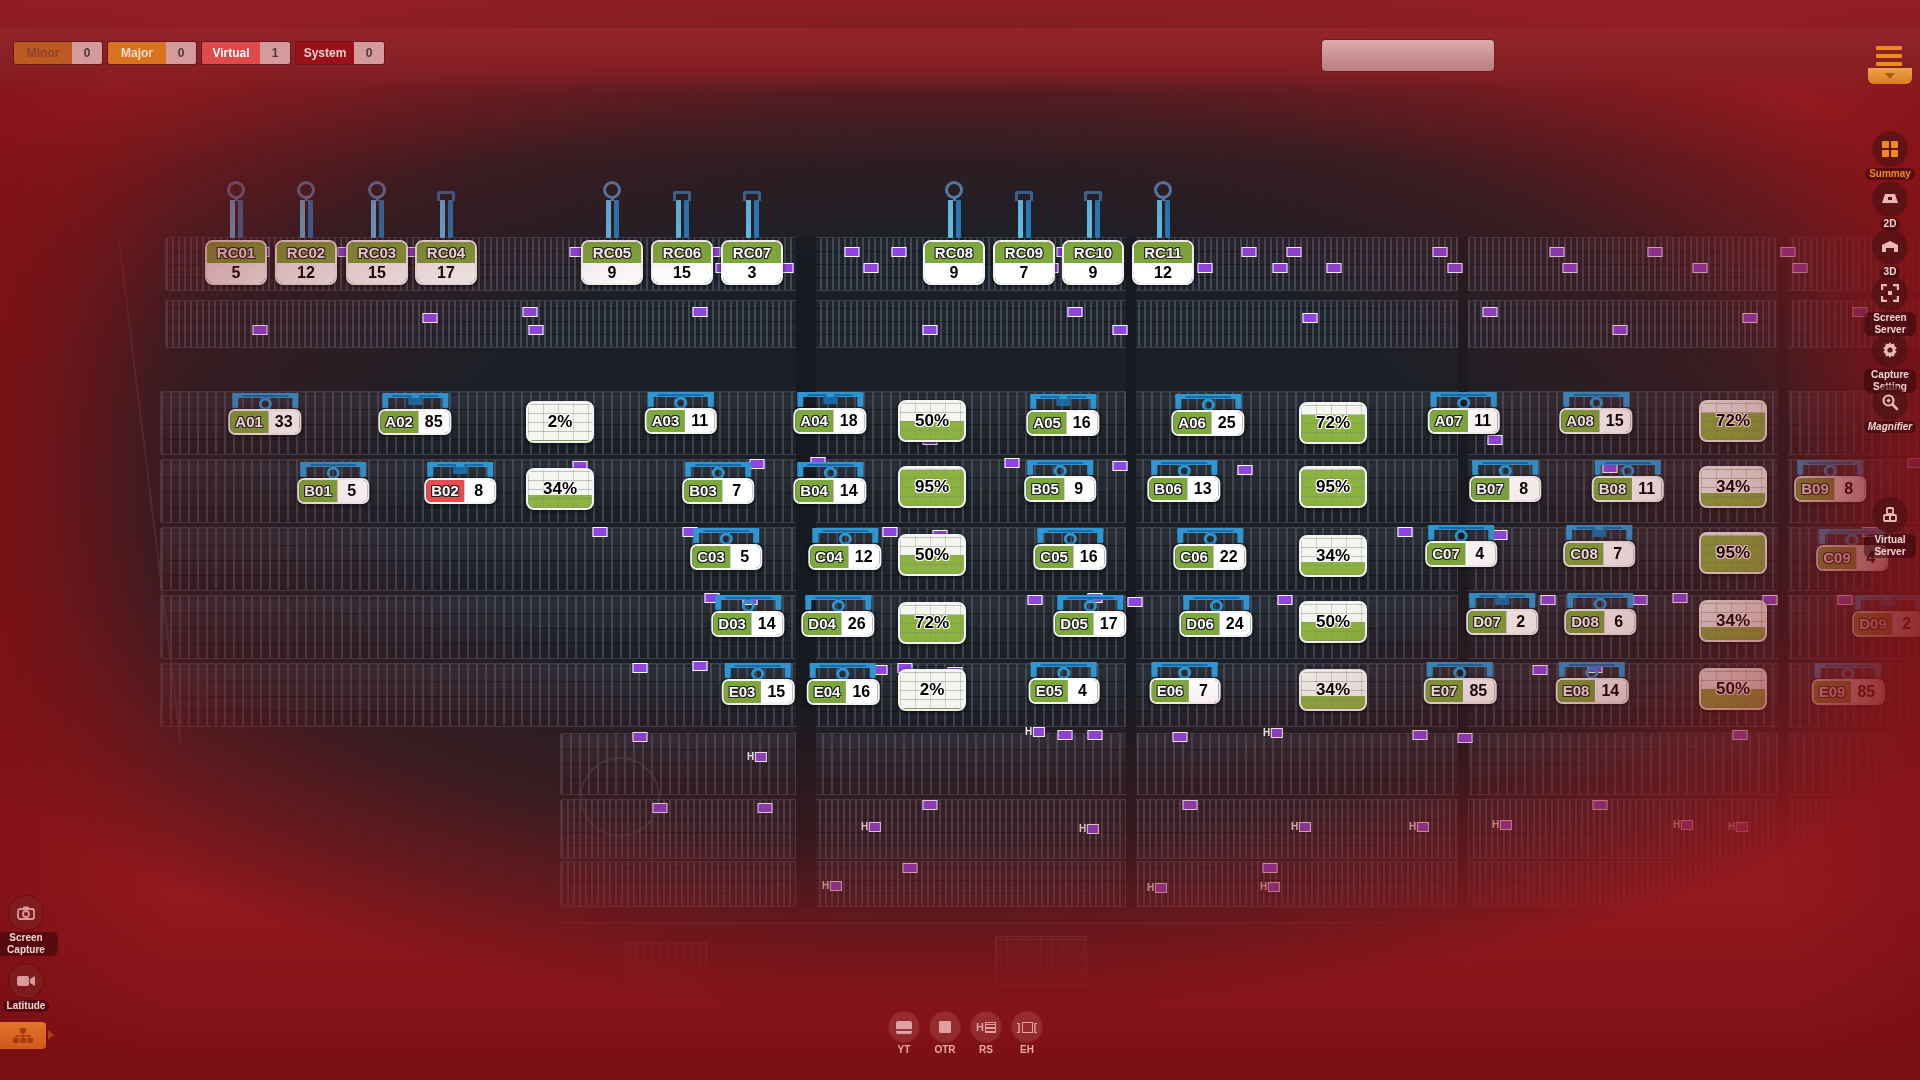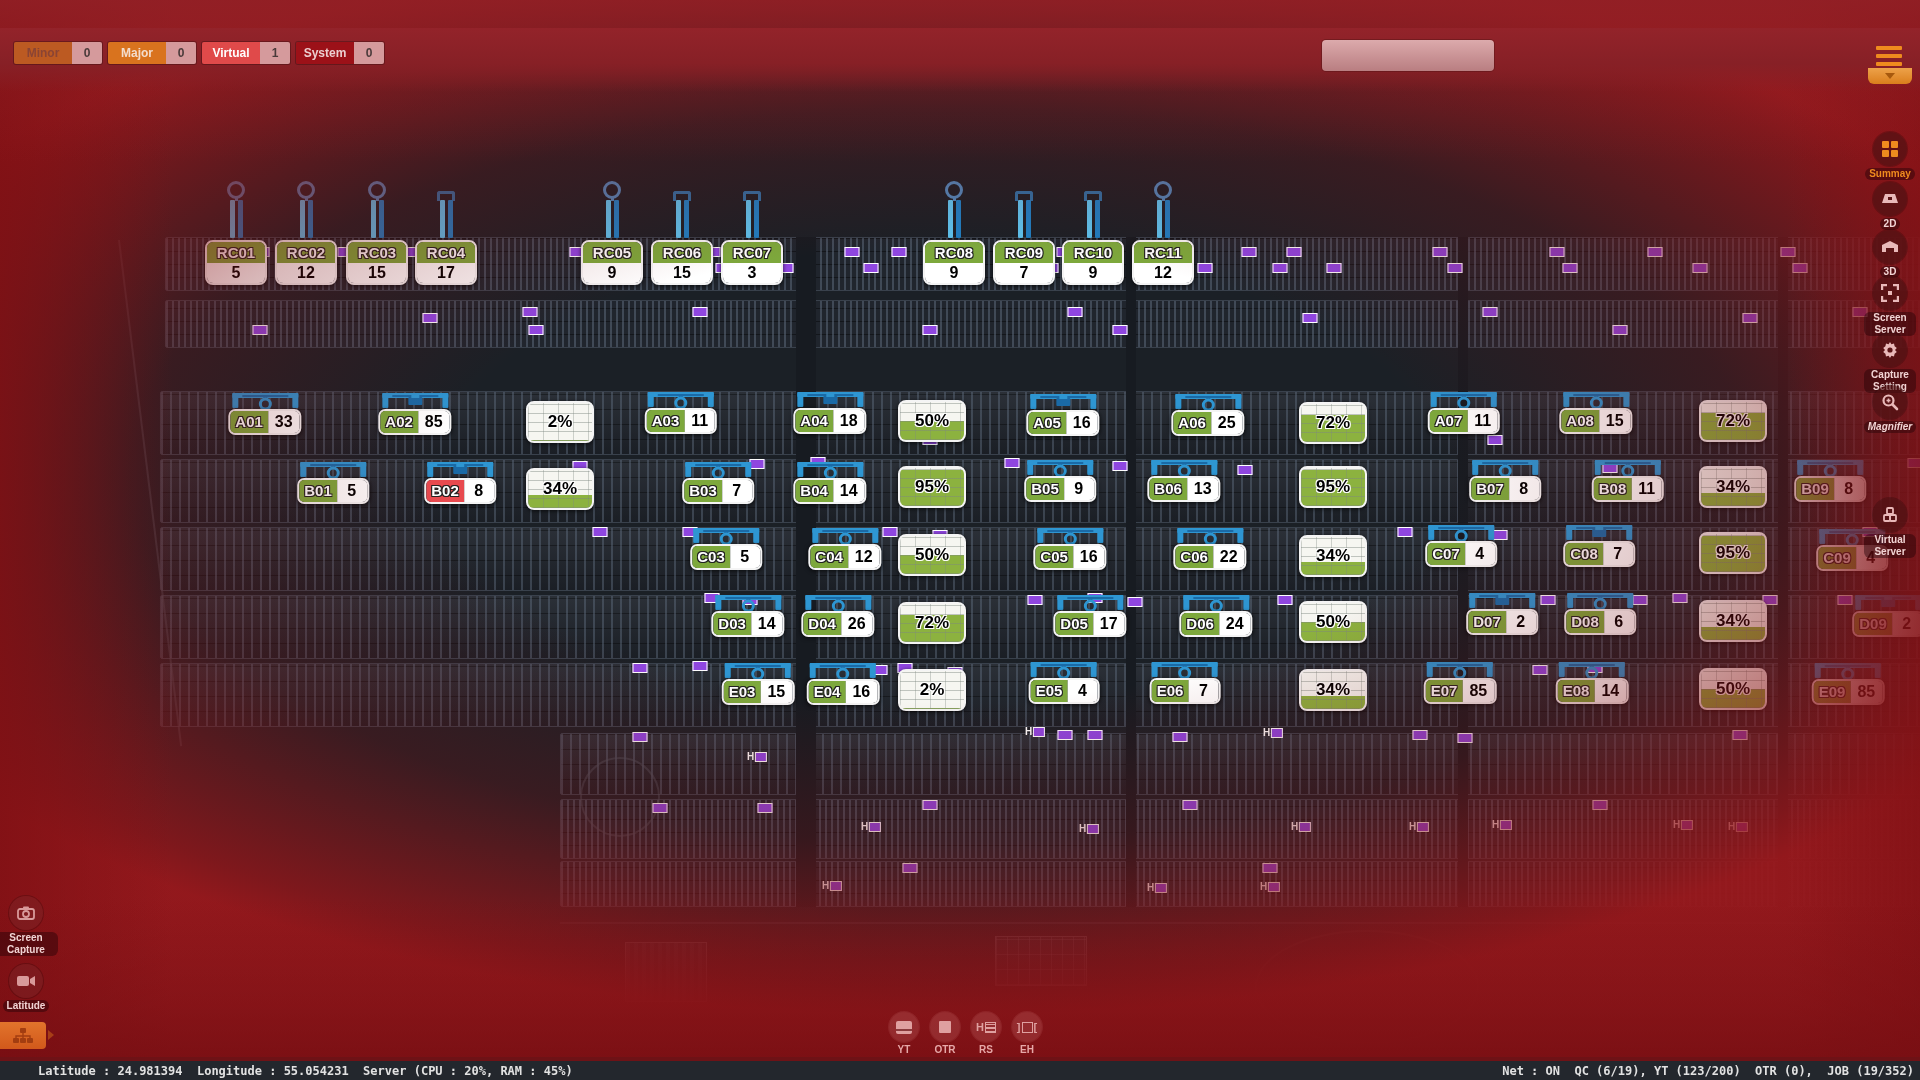--- a/index.html
+++ b/index.html
@@ -1295,18 +1295,14 @@
               <b style="color:#dfa0a0;font-size:11px;">]</b>
               <div style="width:9px;height:9px;border:1.5px solid #dfa0a0;"></div>
               <b style="color:#dfa0a0;font-size:11px;">[</b>
             </div>
           </span>
         </div>
         <div class="btool-label">EH</div>
       </div>
     </div>
 
-  <div id="statusbar">
-    <span id="status-left">Latitude : 24.981394  Longitude : 55.054231  Server (CPU : 20%, RAM : 45%)</span>
-    <span id="status-right">Net : ON  QC (6/19), YT (123/200)  OTR (0),  JOB (19/352)</span>
-  </div>
 
 </div>
 
 </body></html>

